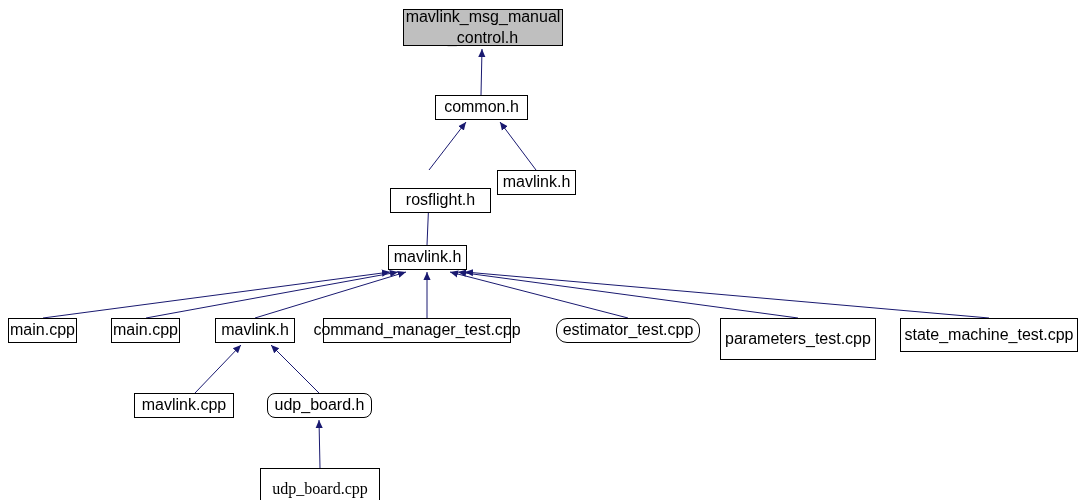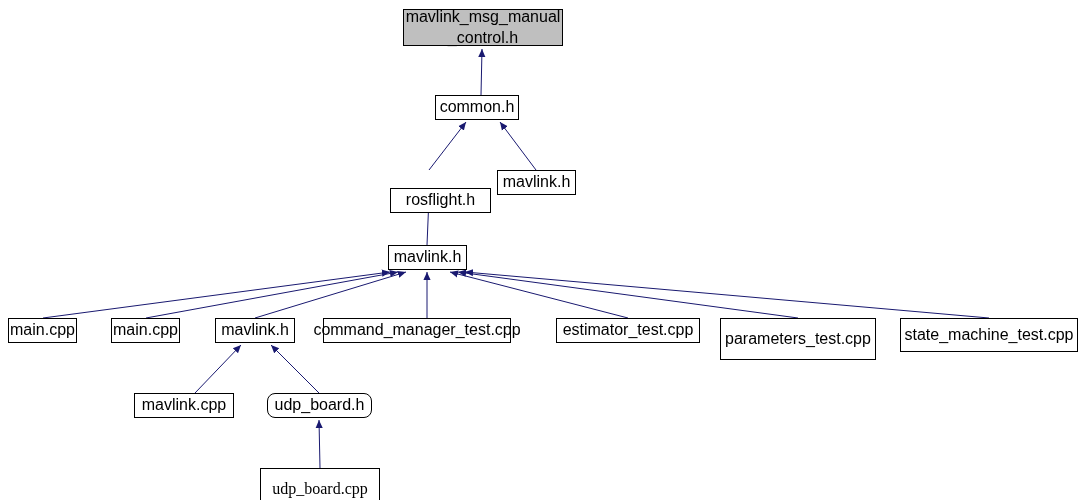--- a/index.html
+++ b/index.html
@@ -70,37 +70,37 @@
     <line x1="798" y1="318" x2="458" y2="272" marker-end="url(#arrow)"></line>
     <line x1="989" y1="318" x2="465" y2="272" marker-end="url(#arrow)"></line>
     <line x1="195" y1="393" x2="241" y2="345" marker-end="url(#arrow)"></line>
     <line x1="319" y1="393" x2="271" y2="345" marker-end="url(#arrow)"></line>
     <line x1="320" y1="468" x2="319" y2="420" marker-end="url(#arrow)"></line>
   </svg>
 
   <div class="node node--root" style="left:403px; top:9px; width:160px; height:37px;">mavlink_msg_manual
 _control.h</div>
 
-  <div class="node" style="left:435px; top:95px; width:84px; height:25px;">common.h</div>
+  <div class="node" style="left:435px; top:95px; width:93px; height:25px;">common.h</div>
 
   <div class="node" style="left:390px; top:188px; width:101px; height:25px;">rosflight.h</div>
 
   <div class="node" style="left:497px; top:170px; width:79px; height:25px;">mavlink.h</div>
 
   <div class="node" style="left:388px; top:245px; width:79px; height:25px;">mavlink.h</div>
 
   <div class="node" style="left:8px; top:318px; width:69px; height:25px;">main.cpp</div>
 
   <div class="node" style="left:111px; top:318px; width:69px; height:25px;">main.cpp</div>
 
   <div class="node" style="left:215px; top:318px; width:80px; height:25px;">mavlink.h</div>
 
   <div class="node" style="left:323px; top:318px; width:188px; height:25px;">command_manager_test.cpp</div>
 
-  <div class="node" style="left:556px; top:318px; width:144px; height:25px;">estimator_test.cpp</div>
+  <div class="node" style="left:556px; top:318px; width:144px; height:25px;border-radius:11px;">estimator_test.cpp</div>
 
   <div class="node" style="left:720px; top:318px; width:156px; height:42px;">parameters_test.cpp</div>
 
   <div class="node" style="left:900px; top:318px; width:178px; height:34px;">state_machine_test.cpp</div>
 
   <div class="node" style="left:134px; top:393px; width:100px; height:25px;">mavlink.cpp</div>
 
   <div class="node" style="left:267px; top:393px; width:105px; height:25px;border-radius:8px;">udp_board.h</div>
 
   <div class="node" style="left:260px; top:468px; width:120px; height:42px;font-family:Liberation Serif, serif;">udp_board.cpp</div>

